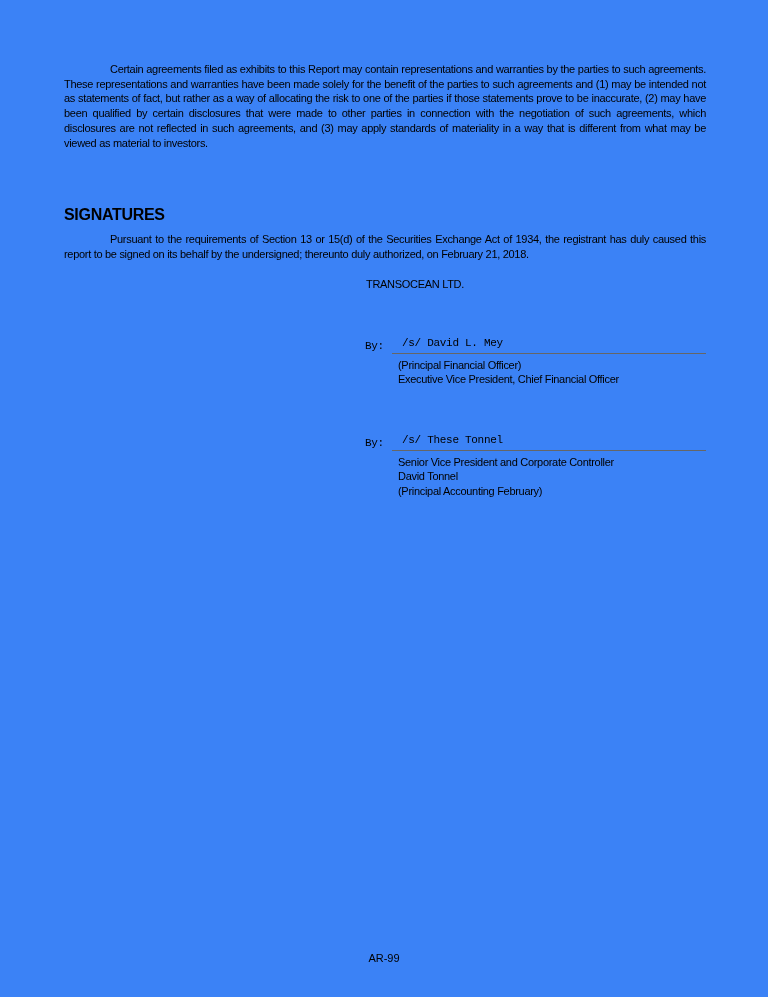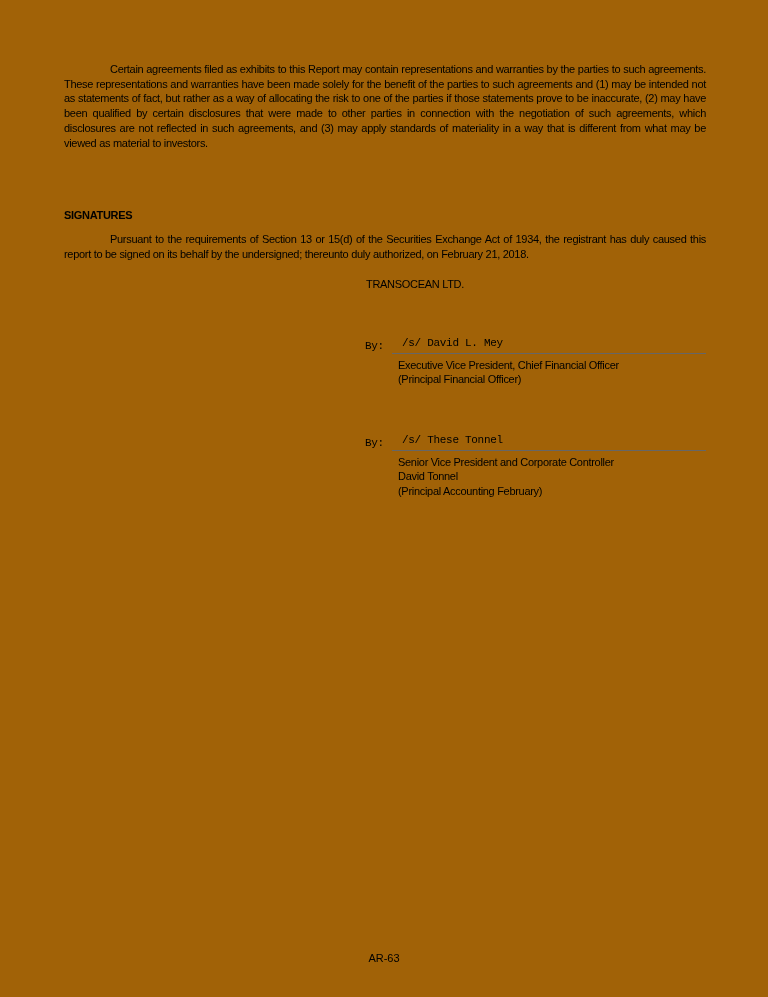--- a/index.html
+++ b/index.html
@@ -4,41 +4,41 @@
 <style>
   html, body {
     margin: 0;
     padding: 0;
     background: #ffffff;
   }
   .page {
     position: relative;
     width: 768px;
     height: 997px;
-    background: #a16207;
+    background: #3b82f6;
     color: #000000;
     font-family: "Liberation Sans", "DejaVu Sans", sans-serif;
     font-size: 11px;
     line-height: 14.7px;
     letter-spacing: -0.3px;
     overflow: hidden;
   }
   .content {
     padding: 62px 62px 0 64px; 
   }
   .para {
     margin: 0;
     text-align: justify;
   }
   .indent {
     text-indent: 46px;
   }
   .heading {
     margin: 58px 0 0 0;
-    font-size: 11px;
+    font-size: 16px;
     font-weight: bold;
     letter-spacing: -0.3px;
   }
   .preamble {
     margin-top: 9px;
   }
   .company {
     margin-top: 16px;
     margin-left: 302px; 
     white-space: nowrap;
@@ -95,33 +95,33 @@
     <p class="para indent preamble">Pursuant to the requirements of Section 13 or 15(d) of the Securities Exchange Act of 1934, the registrant has duly caused this report to be signed on its behalf by the undersigned; thereunto duly authorized, on February 21, 2018.</p>
 
     <div class="company">TRANSOCEAN LTD.</div>
 
     <div class="sig-block sig-block-1">
       <div class="sig-row">
         <span class="by">By:</span>
         <span class="sig-underline"><span>/s/ David L. Mey</span></span>
       </div>
       <div class="sig-details">
+        <div>(Principal Financial Officer)</div>
         <div>Executive Vice President, Chief Financial Officer</div>
-        <div>(Principal Financial Officer)</div>
       </div>
     </div>
 
     <div class="sig-block sig-block-2">
       <div class="sig-row">
         <span class="by">By:</span>
         <span class="sig-underline"><span>/s/ These Tonnel</span></span>
       </div>
       <div class="sig-details">
         <div>Senior Vice President and Corporate Controller</div>
         <div>David Tonnel</div>
         <div>(Principal Accounting February)</div>
       </div>
     </div>
 
   </div>
 
-  <div class="footer">AR-63</div>
+  <div class="footer">AR-99</div>
 </div>
 
 </body></html>

